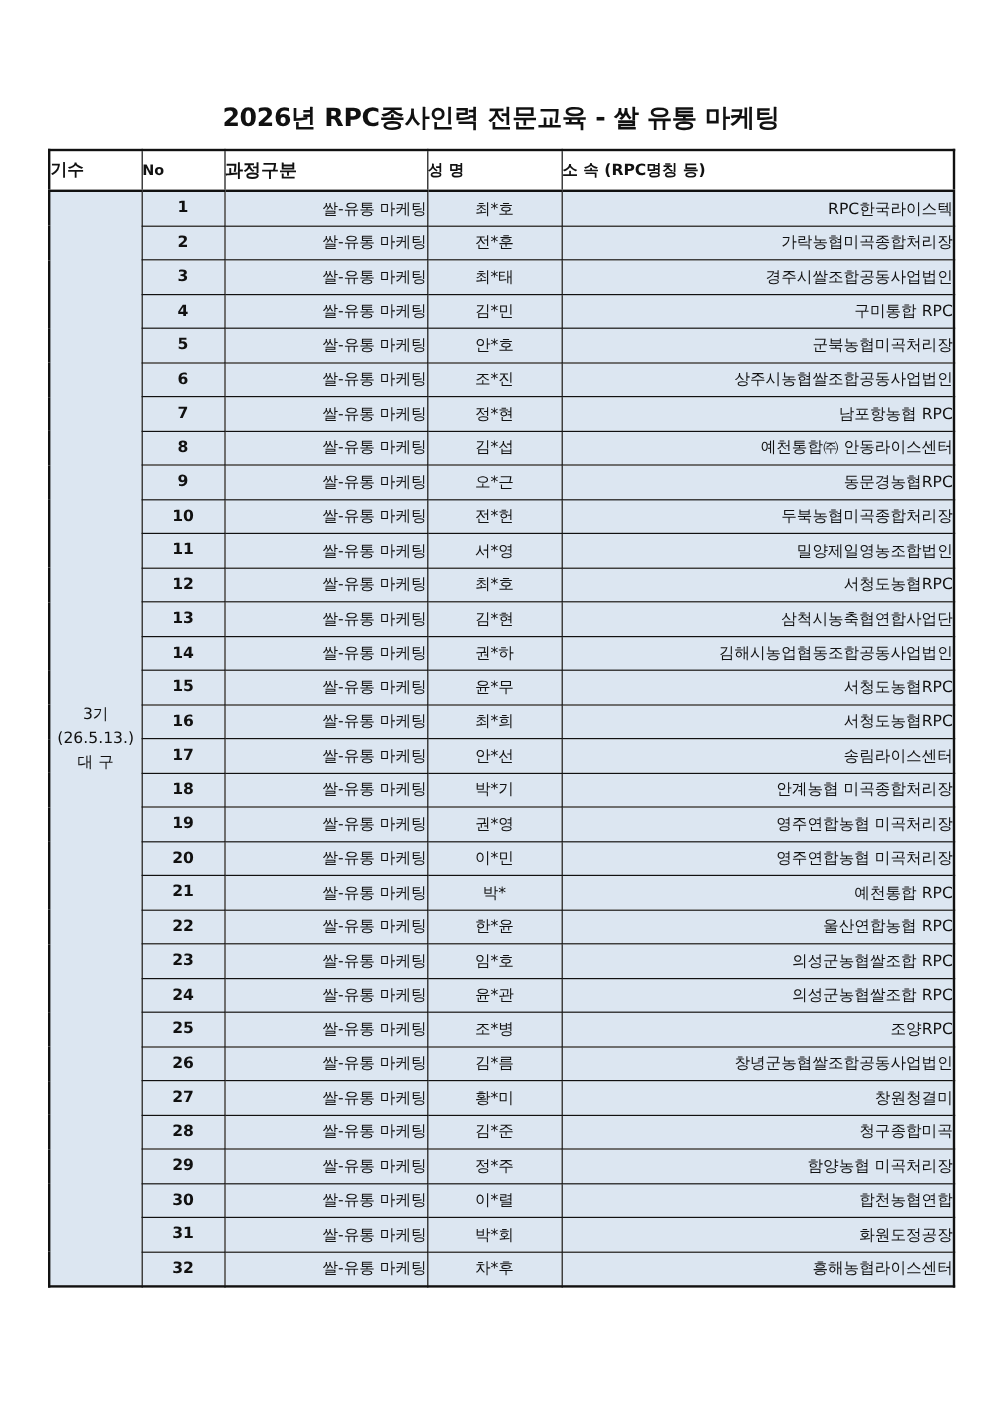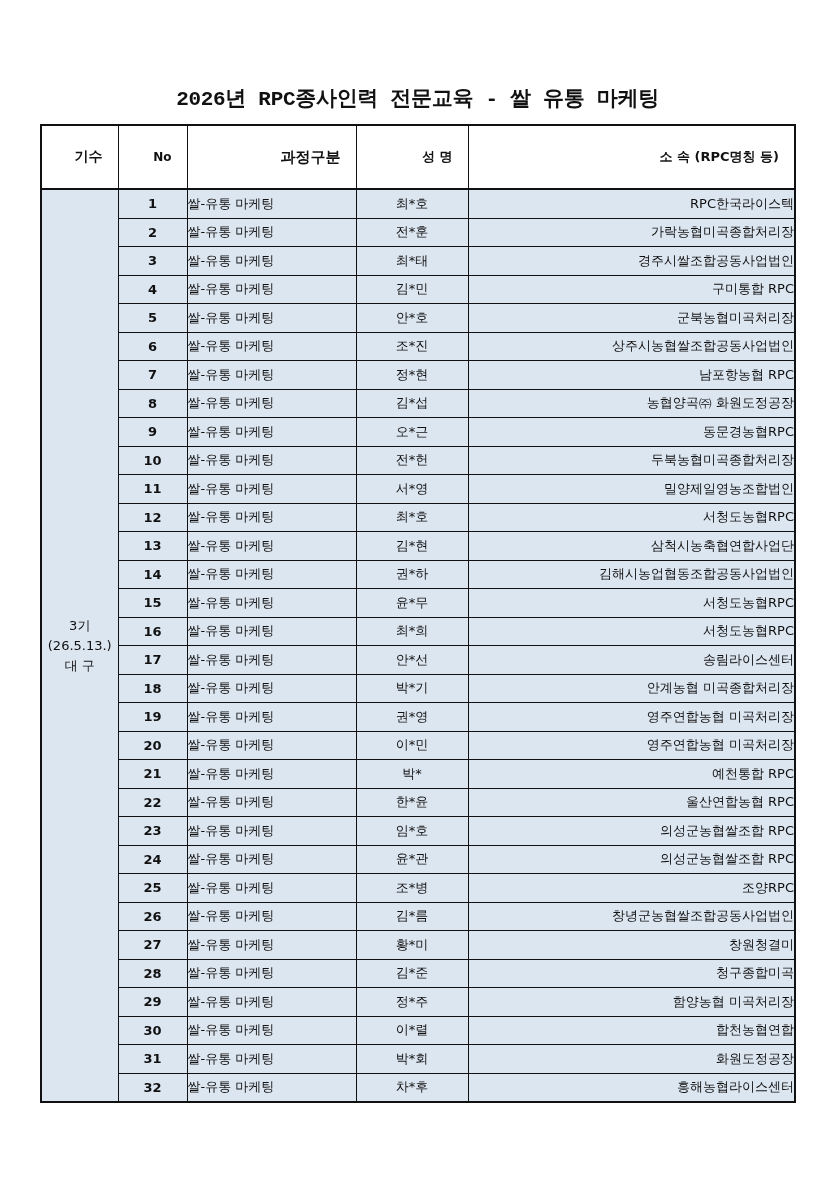--- a/index.html
+++ b/index.html
@@ -18,21 +18,20 @@
   .title {
     position: absolute;
     left: 0;
     top: 84px;
     width: 835px;
     text-align: center;
     font-size: 21px;
     font-weight: bold;
     letter-spacing: -0.3px;
     color: #111;
-    font-family: Liberation Mono, monospace;
   }
   table.roster {
     position: absolute;
     left: 40px;
     top: 124px;
     width: 754px;
     border-collapse: collapse;
     table-layout: fixed;
     border: 2.5px solid #111;
   }
@@ -40,41 +39,41 @@
   table.roster col.c-no { width: 69px; }
   table.roster col.c-course { width: 169px; }
   table.roster col.c-name { width: 112px; }
   table.roster col.c-org { width: 327px; }
 
   table.roster th {
     height: 32px;
     background: #ffffff;
     font-weight: bold;
     font-size: 14px;
-    text-align: right;
+    text-align: left;
     border: 1.5px solid #111;
     border-bottom: 2.5px solid #111;
-    padding: 15px;
+    padding: 0;
   }
   table.roster th.h-no { font-size: 12px; }
   table.roster th.h-course { font-size: 15px; }
   table.roster th.h-name { font-size: 13px; }
   table.roster th.h-org { font-size: 13px; border-radius: 12px; }
 
   table.roster td {
     height: 27.5px;
     background: #dce6f1;
     font-size: 13px;
     border: 1.5px solid #111;
     padding: 0;
     white-space: nowrap;
     overflow: hidden;
   }
   td.no { text-align: center; font-weight: bold; font-size: 13px; }
-  td.course { text-align: left; font-size: 13px; }
+  td.course { text-align: right; font-size: 13px; }
   td.name { text-align: center; font-size: 13px; }
   td.org { text-align: right; padding-left: 3px !important; font-size: 13px; }
   td.cohort {
     text-align: center;
     vertical-align: middle;
     font-weight: normal;
     font-size: 12.5px;
     line-height: 20px;
     border-right: 2px solid #111;
   }
@@ -147,21 +146,21 @@
       <tr>
     <td class="no">7</td>
     <td class="course">쌀-유통 마케팅</td>
     <td class="name">정*현</td>
     <td class="org">남포항농협 RPC</td>
   </tr>
       <tr>
     <td class="no">8</td>
     <td class="course">쌀-유통 마케팅</td>
     <td class="name">김*섭</td>
-    <td class="org">농협양곡㈜ 화원도정공장</td>
+    <td class="org">예천통합㈜ 안동라이스센터</td>
   </tr>
       <tr>
     <td class="no">9</td>
     <td class="course">쌀-유통 마케팅</td>
     <td class="name">오*근</td>
     <td class="org">동문경농협RPC</td>
   </tr>
       <tr>
     <td class="no">10</td>
     <td class="course">쌀-유통 마케팅</td>

